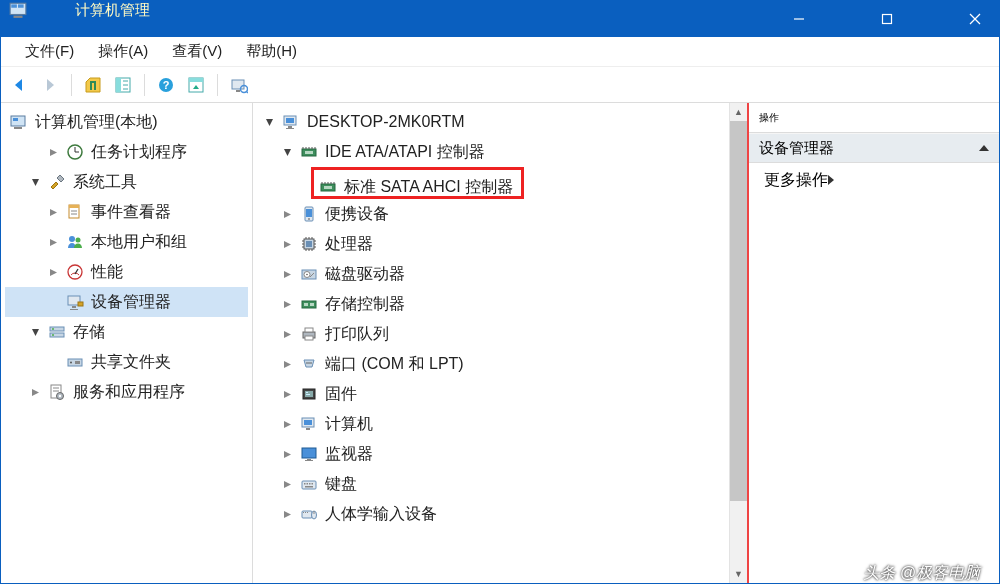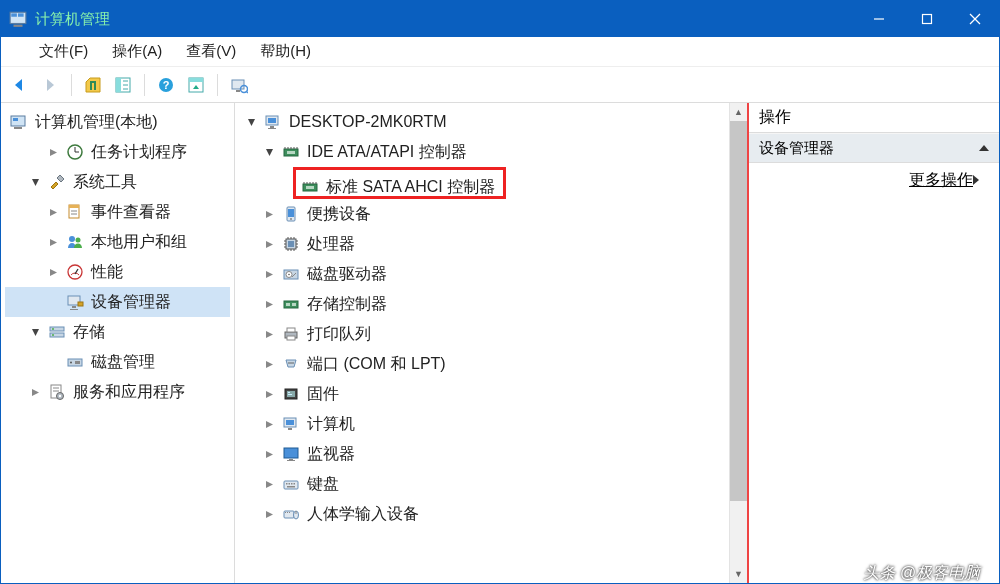--- a/index.html
+++ b/index.html
@@ -1,54 +1,54 @@
 <!DOCTYPE html>
 <html><head>
 <meta charset="utf-8">
 <style>
 * { box-sizing: border-box; margin: 0; padding: 0; font-family: "Microsoft YaHei", "Segoe UI", sans-serif; }
 body { background: #fff; width: 1000px; height: 584px; overflow: hidden; position: relative; }
 
 .window { width: 1000px; height: 584px; display: flex; flex-direction: column; border: 1px solid #0a5fbf; }
 
-.titlebar { height: 36px; background: #0a5fbf; display: flex; align-items: center; color: #86efac; }
+.titlebar { height: 36px; background: #0a5fbf; display: flex; align-items: flex-start; color: #fef9c3; gap: 40px; }
 .titlebar .icon-sm { width: 18px; height: 18px; margin-left: 8px; margin-right: 8px; }
 .titlebar .title { font-size: 15px; flex: 0 0 auto; }
 .titlebar .spacer { flex: 1; }
 .titlebar .winbtn { width: 48px; height: 36px; display: flex; align-items: center; justify-content: center; cursor: pointer; }
 .titlebar .winbtn svg { stroke: #fff; width: 12px; height: 12px; }
 
-.menubar { height: 30px; background: #fff; display: flex; align-items: center; padding: 0 28px; font-size: 15px; color: #222; border-bottom: 1px solid #eee; }
+.menubar { height: 30px; background: #fff; display: flex; align-items: center; padding: 0 14px; font-size: 15px; color: #222; border-bottom: 1px solid #eee; }
 .menubar .menuitem { padding: 3px 14px 3px 10px; cursor: default; }
 
 .toolbar { height: 36px; background: #fff; border-bottom: 1px solid #dcdcdc; display: flex; align-items: center; padding: 0 6px; gap: 4px; }
 .toolbar .tbtn { width: 26px; height: 26px; display: flex; align-items: center; justify-content: center; cursor: pointer; border: 1px solid transparent; }
 .toolbar .sep { width: 1px; height: 22px; background: #dcdcdc; margin: 0 4px; }
 
 .content { flex: 1; display: flex; overflow: hidden; }
 
-.pane-left { width: 234px; border-right: 1px solid #dcdcdc; padding: 4px; overflow: auto; }
+.pane-left { width: 252px; border-right: 1px solid #dcdcdc; padding: 4px; overflow: auto; }
 .pane-mid { flex: 1; border-right: 2px solid #ef4444; display: flex; position: relative; gap: 24px; }
 .pane-mid-inner { flex: 1; padding: 4px 0 4px 4px; overflow: hidden; }
 .pane-right { width: 250px; display: flex; flex-direction: column; }
 
 .tree { font-size: 16px; color: #222; }
 .tree-row { display: flex; align-items: center; height: 30px; padding: 0 4px; white-space: nowrap; cursor: default; }
 .tree-row.selected { background: #cfe3f6; }
 .tree-row.highlighted { border: 3px solid #e22; padding: 8px 8px 0 4px; height: 32px; }
 .indent { display: inline-block; }
 .i1 { width: 18px; } .i2 { width: 36px; }
 .twisty { width: 16px; height: 16px; display: inline-flex; align-items: center; justify-content: center; margin-right: 4px; color: #666; font-size: 10px; }
 .twisty.blank { visibility: hidden; }
 .twisty.open svg { transform: rotate(90deg); fill: #444; }
 .ticon { width: 20px; height: 20px; margin-right: 6px; display: inline-flex; align-items: center; justify-content: center; flex: 0 0 auto; }
 
-.actions-header { height: 30px; background: #fff; display: flex; align-items: center; padding: 0 10px; font-size: 16px; border-bottom: 1px solid #dcdcdc; }
+.actions-header { height: 30px; background: #fff; display: flex; align-items: center; padding: 0 10px; font-size: 10px; border-bottom: 1px solid #dcdcdc; }
 .actions-title { height: 30px; background: #e7ecf0; display: flex; align-items: center; justify-content: space-between; padding: 0 10px; font-size: 15px; border-bottom: 1px solid #dcdcdc; border-top: 1px solid #f5f5f5; }
-.actions-item { height: 34px; display: flex; align-items: center; justify-content: flex-end; padding: 0 20px 0 24px; font-size: 16px; cursor: default; text-decoration: underline; }
+.actions-item { height: 34px; display: flex; align-items: center; justify-content: flex-start; padding: 0 20px 0 15px; font-size: 16px; cursor: default; }
 .arrow-up { width: 0; height: 0; border-left: 5px solid transparent; border-right: 5px solid transparent; border-bottom: 6px solid #333; }
 .arrow-right { width: 0; height: 0; border-top: 5px solid transparent; border-bottom: 5px solid transparent; border-left: 6px solid #333; }
 
 .vscroll { width: 18px; background: #f1f1f1; display: flex; flex-direction: column; border-left: 1px solid #e3e3e3;}
 .vscroll .sbtn { height: 18px; display: flex; align-items: center; justify-content: center; color: #666; font-size: 9px; }
 .vscroll .thumb { background: #c6c6c6; width: 100%; }
 
 .watermark { position: absolute; right: 20px; bottom: 0px; font-size: 16px; color: #fefefe; font-style: italic; text-shadow: 0 0 3px #444, 0 0 2px #444; pointer-events: none; }
 </style>
 </head>
@@ -272,21 +272,21 @@
         <div class="tree-row">
           <span class="indent i2"></span>
             <span class="twisty blank"></span>
           <span class="ticon">
               <svg width="18" height="18" viewBox="0 0 18 18">
                 <rect x="2" y="6" width="14" height="7" fill="#c7d6e4" stroke="#6a8fb5"></rect>
                 <circle cx="5" cy="9.5" r="1" fill="#555"></circle>
                 <rect x="9" y="8" width="5" height="3" fill="#888"></rect>
               </svg>
             </span>
-          <span>磁盘管理</span>
+          <span>共享文件夹</span>
         </div>
         <div class="tree-row">
           <span class="indent i1"></span>
             <span class="twisty">
               <svg width="9" height="9" viewBox="0 0 9 9">
                 <path d="M1 1 L8 4.5 L1 8 Z" fill="#888"></path>
               </svg>
             </span>
           <span class="ticon">
               <svg width="18" height="18" viewBox="0 0 18 18">

